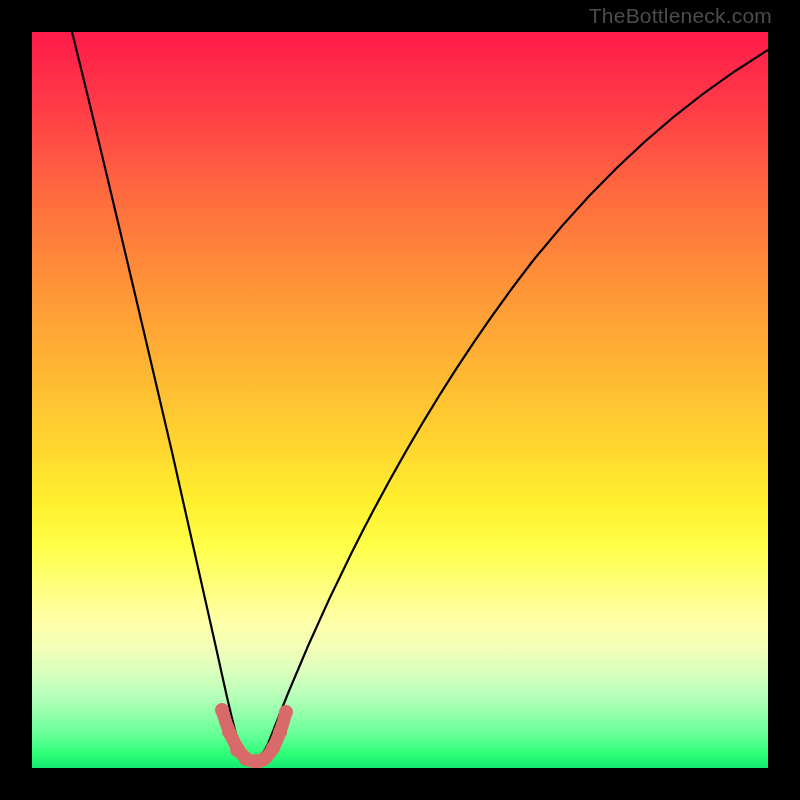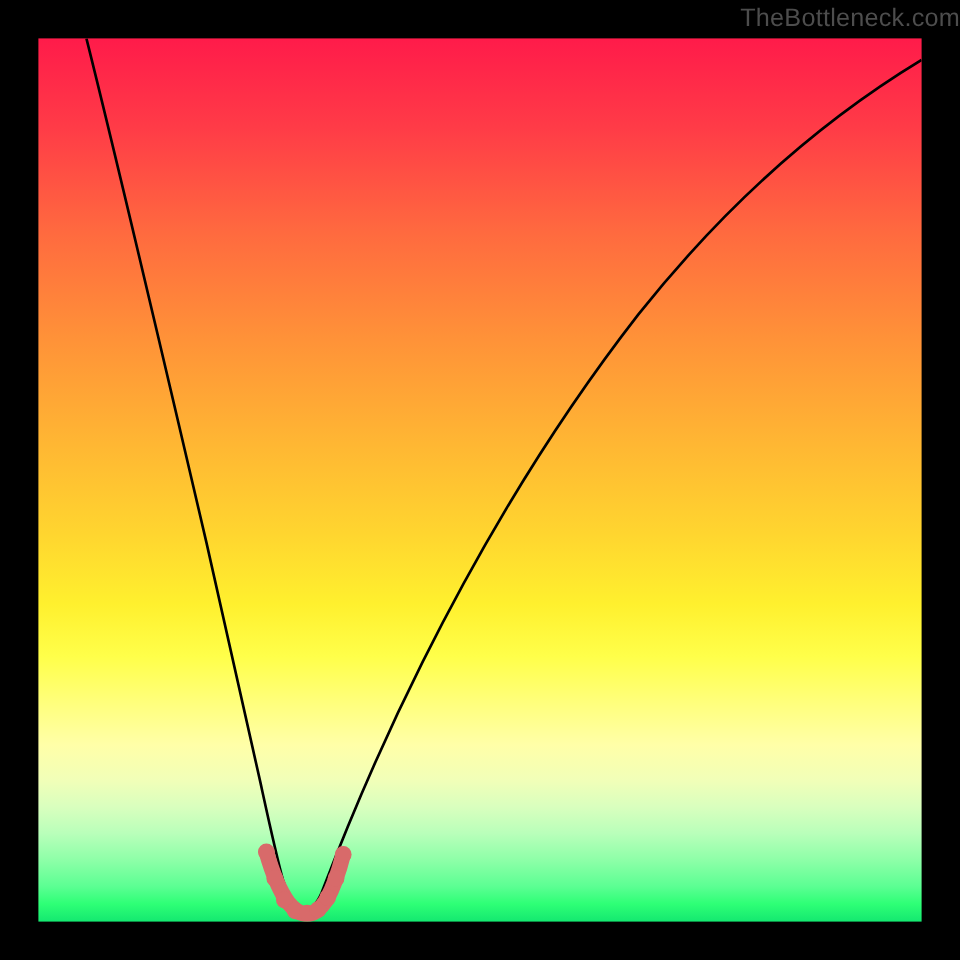--- a/index.html
+++ b/index.html
@@ -32,21 +32,21 @@
       #d9ffbe 87%,
       #b9ffba 90%,
       #8effa8 93%,
       #5cff93 96%,
       #2eff76 98%,
       #14e870 100%);
   }
   .watermark {
     position: absolute;
     top: 4px;
-    right: 0;
+    right: 28px;
     color: #4d4d4d;
     font-size: 21px;
     font-weight: 400;
     letter-spacing: 0.2px;
   }
   svg.curves {
     position: absolute;
     left: 0;
     top: 0;
   }

